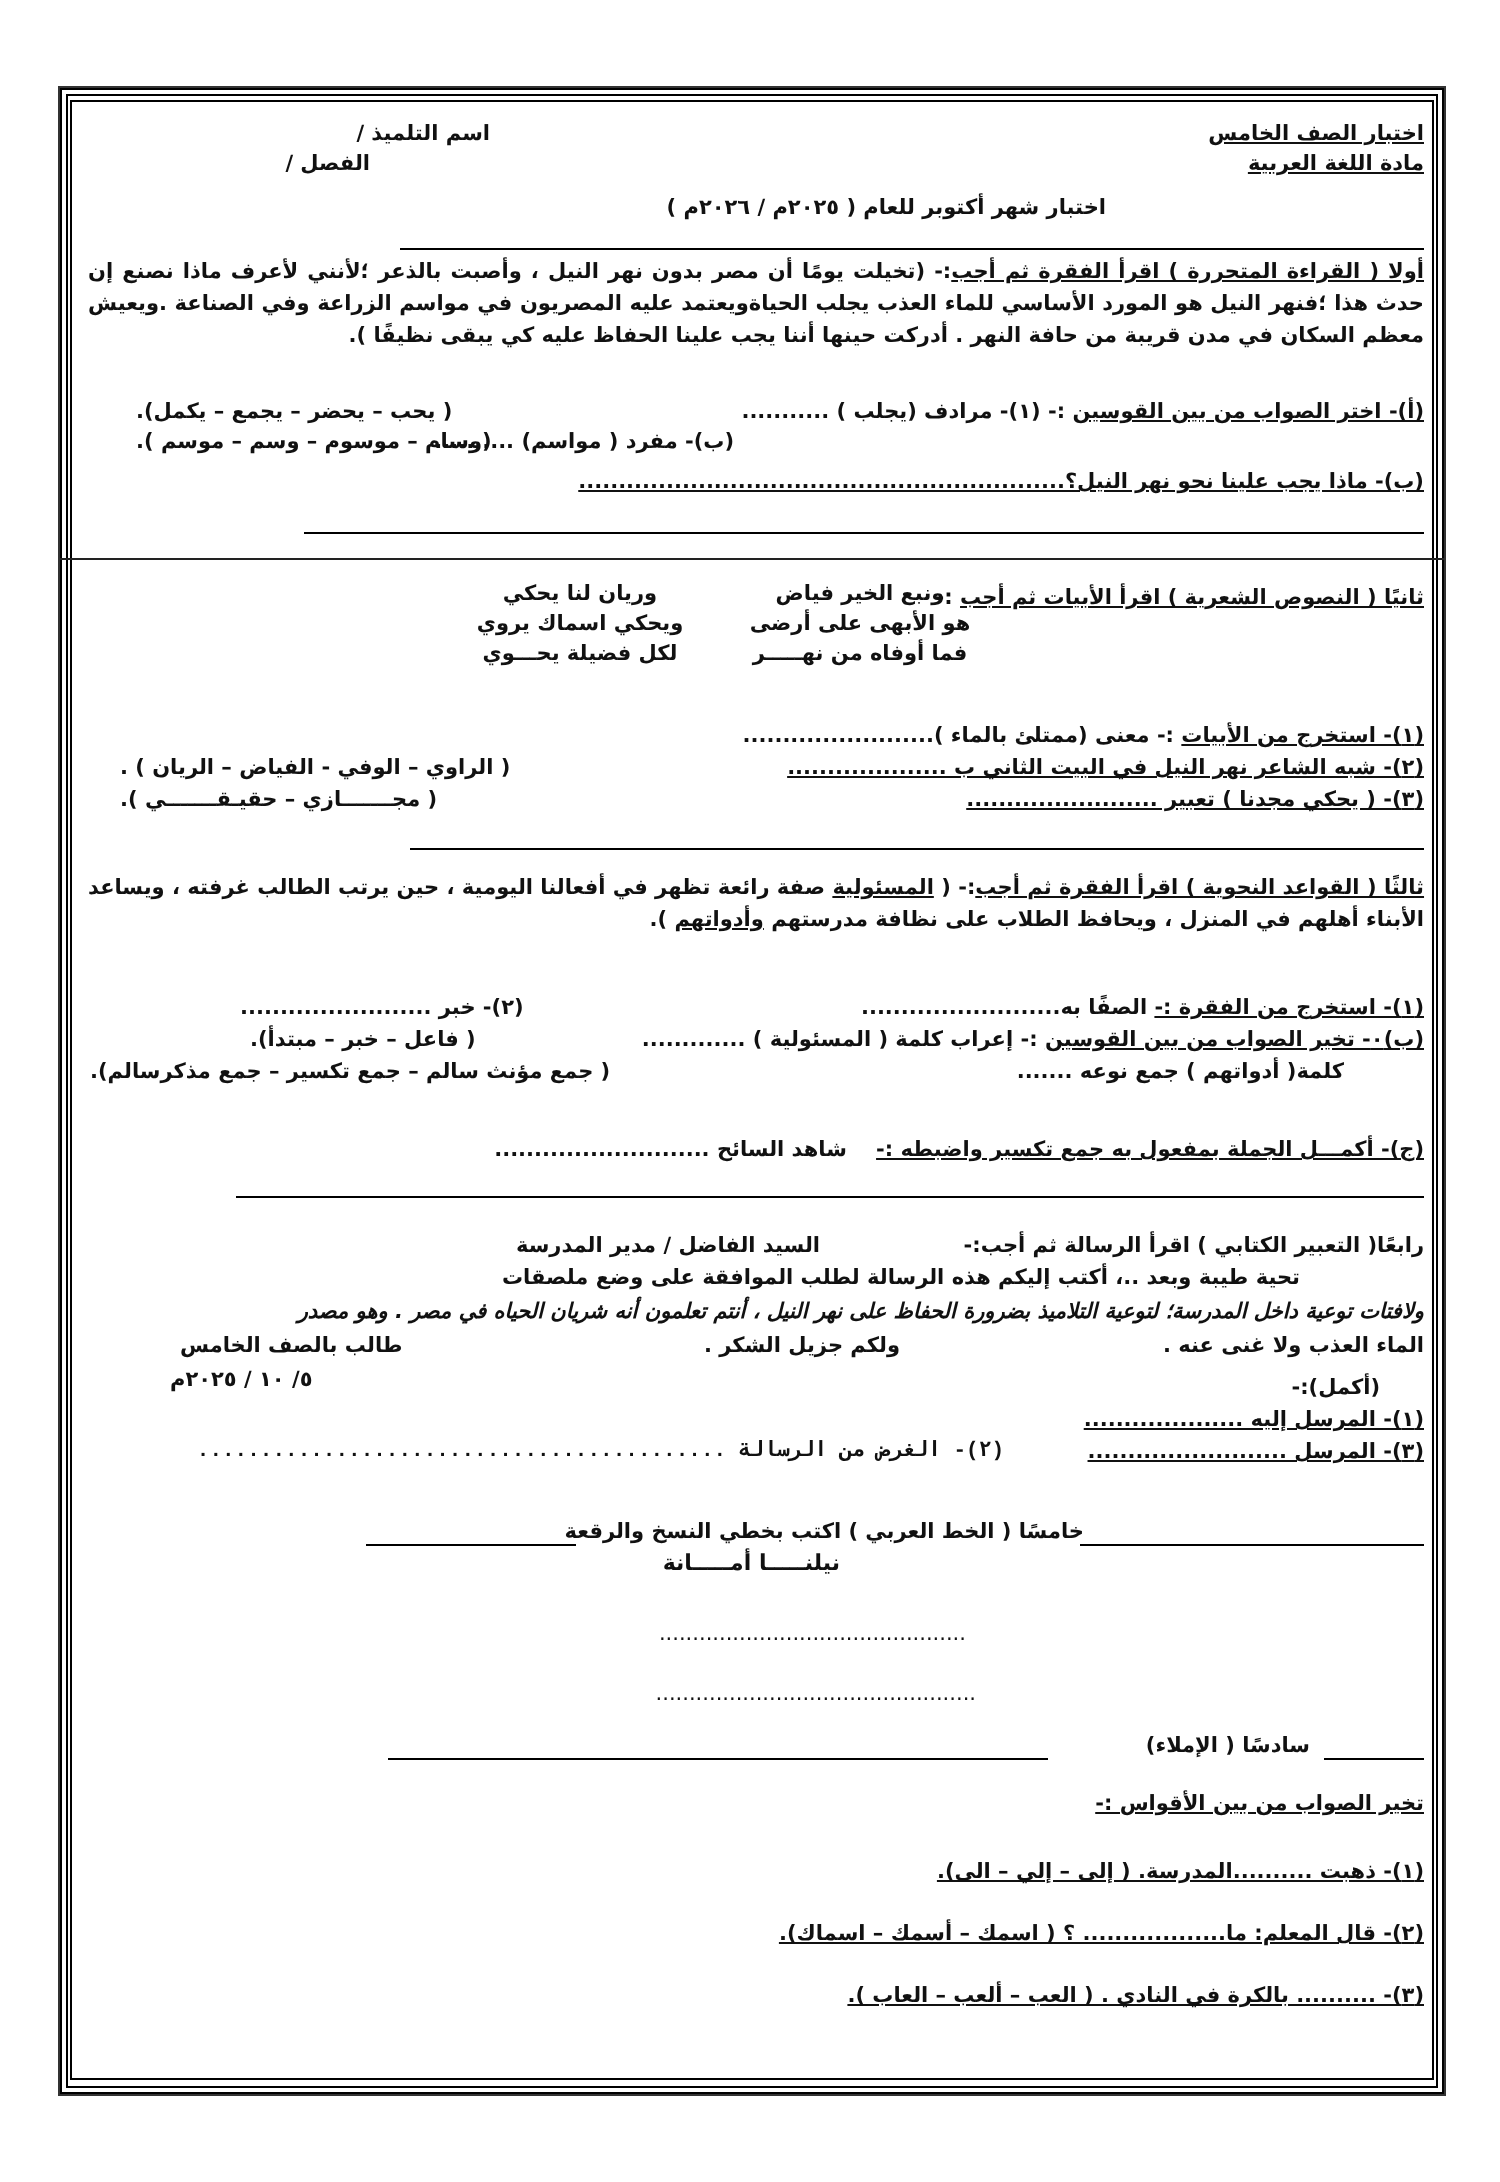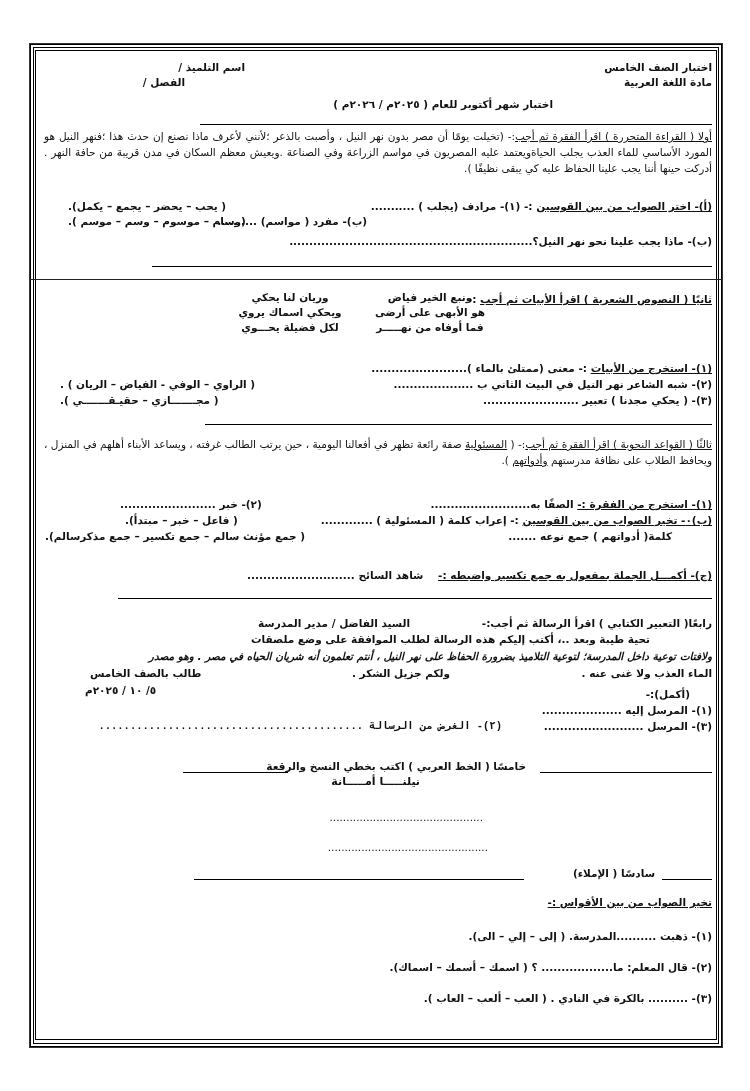--- a/index.html
+++ b/index.html
@@ -3,24 +3,24 @@
 <meta charset="utf-8">
 <style>
   html, body { margin: 0; padding: 0; background: #ffffff; }
   body { width: 750px; height: 1091px; position: relative; overflow: hidden;
          font-family: "DejaVu Sans", sans-serif; color: #111; }
   .frame { position: absolute; left: 30px; top: 44px; width: 692px; height: 1003px;
            border: 4px double #000; box-sizing: border-box;
            box-shadow: 0 0 0 1px #333; }
   .inner { position: absolute; left: 35px; top: 50px; width: 682px; height: 990px; border: 1px solid #000; box-sizing: border-box; }
   .t { position: absolute; direction: rtl; white-space: nowrap; font-weight: bold; font-size: 10.5px; line-height: 14px; }
-  .r { right: 38px; }
+  .r { right: 38px; text-decoration: underline; }
   .u { text-decoration: underline; }
   .hr { position: absolute; height: 0; border-top: 1.5px solid #000; }
-  .para { position: absolute; right: 38px; width: 668px; direction: rtl; text-align: justify; font-weight: normal; font-size: 10.5px; line-height: 16px; }
+  .para { position: absolute; right: 38px; width: 668px; direction: rtl; text-align: justify; font-weight: bold; font-size: 10.5px; line-height: 16px; }
   .poem { position: absolute; direction: rtl; font-weight: bold; font-size: 10.5px; line-height: 15px; text-align: center; width: 120px; }
 </style>
 </head>
 <body>
 
 <div class="frame"></div>
 <div class="inner"></div>
 
 <div class="t r" style="top:60px;">اختبار الصف الخامس</div>
 <div class="t r" style="top:75px;">مادة اللغة العربية</div>
@@ -89,21 +89,21 @@
 <div class="t" style="top:666px; right:38px;">الماء العذب ولا غنى عنه .</div>
 <div class="t" style="top:666px; right:300px;">ولكم جزيل الشكر .</div>
 <div class="t" style="top:666px; left:90px;">طالب بالصف الخامس</div>
 <div class="t" style="top:683px; left:85px;">٥/ ١٠ / ٢٠٢٥م</div>
 <div class="t" style="top:687px; right:60px;">(أكمل):-</div>
 <div class="t r" style="top:703px;">(١)- المرسل إليه ....................</div>
 <div class="t" style="top:719px; right:248px;font-family:Liberation Mono, monospace;">(٢)- الغرض من الرسالة ..........................................</div>
 <div class="t r" style="top:719px;">(٣)- المرسل .........................</div>
 
 <div class="hr" style="top:772px; left:540px; right:38px;"></div>
-<div class="t" style="top:759px; right:224px;margin-left:42px;">خامسًا ( الخط العربي ) اكتب بخطي النسخ والرقعة</div>
+<div class="t" style="top:759px; right:208px;margin-left:42px;">خامسًا ( الخط العربي ) اكتب بخطي النسخ والرقعة</div>
 <div class="hr" style="top:772px; left:183px; width:105px;"></div>
 <div class="t" style="top:775px; right:330px; font-size:11px;">نيلنـــــا أمـــــانة</div>
 <div class="t" style="top:810px; right:267px; font-weight:normal;">..............................................</div>
 <div class="t" style="top:840px; right:262px; font-weight:normal;">................................................</div>
 
 <div class="hr" style="top:879px; left:662px; right:38px;"></div>
 <div class="t" style="top:866px; right:95px;">سادسًا ( الإملاء)</div>
 <div class="hr" style="top:879px; left:194px; width:330px;"></div>
 <div class="t u" style="top:895px; right:38px;">تخير الصواب من بين الأقواس :-</div>
 <div class="t r" style="top:929px;">(١)- ذهبت ..........المدرسة. ( إلى – إلي – الى).</div>

